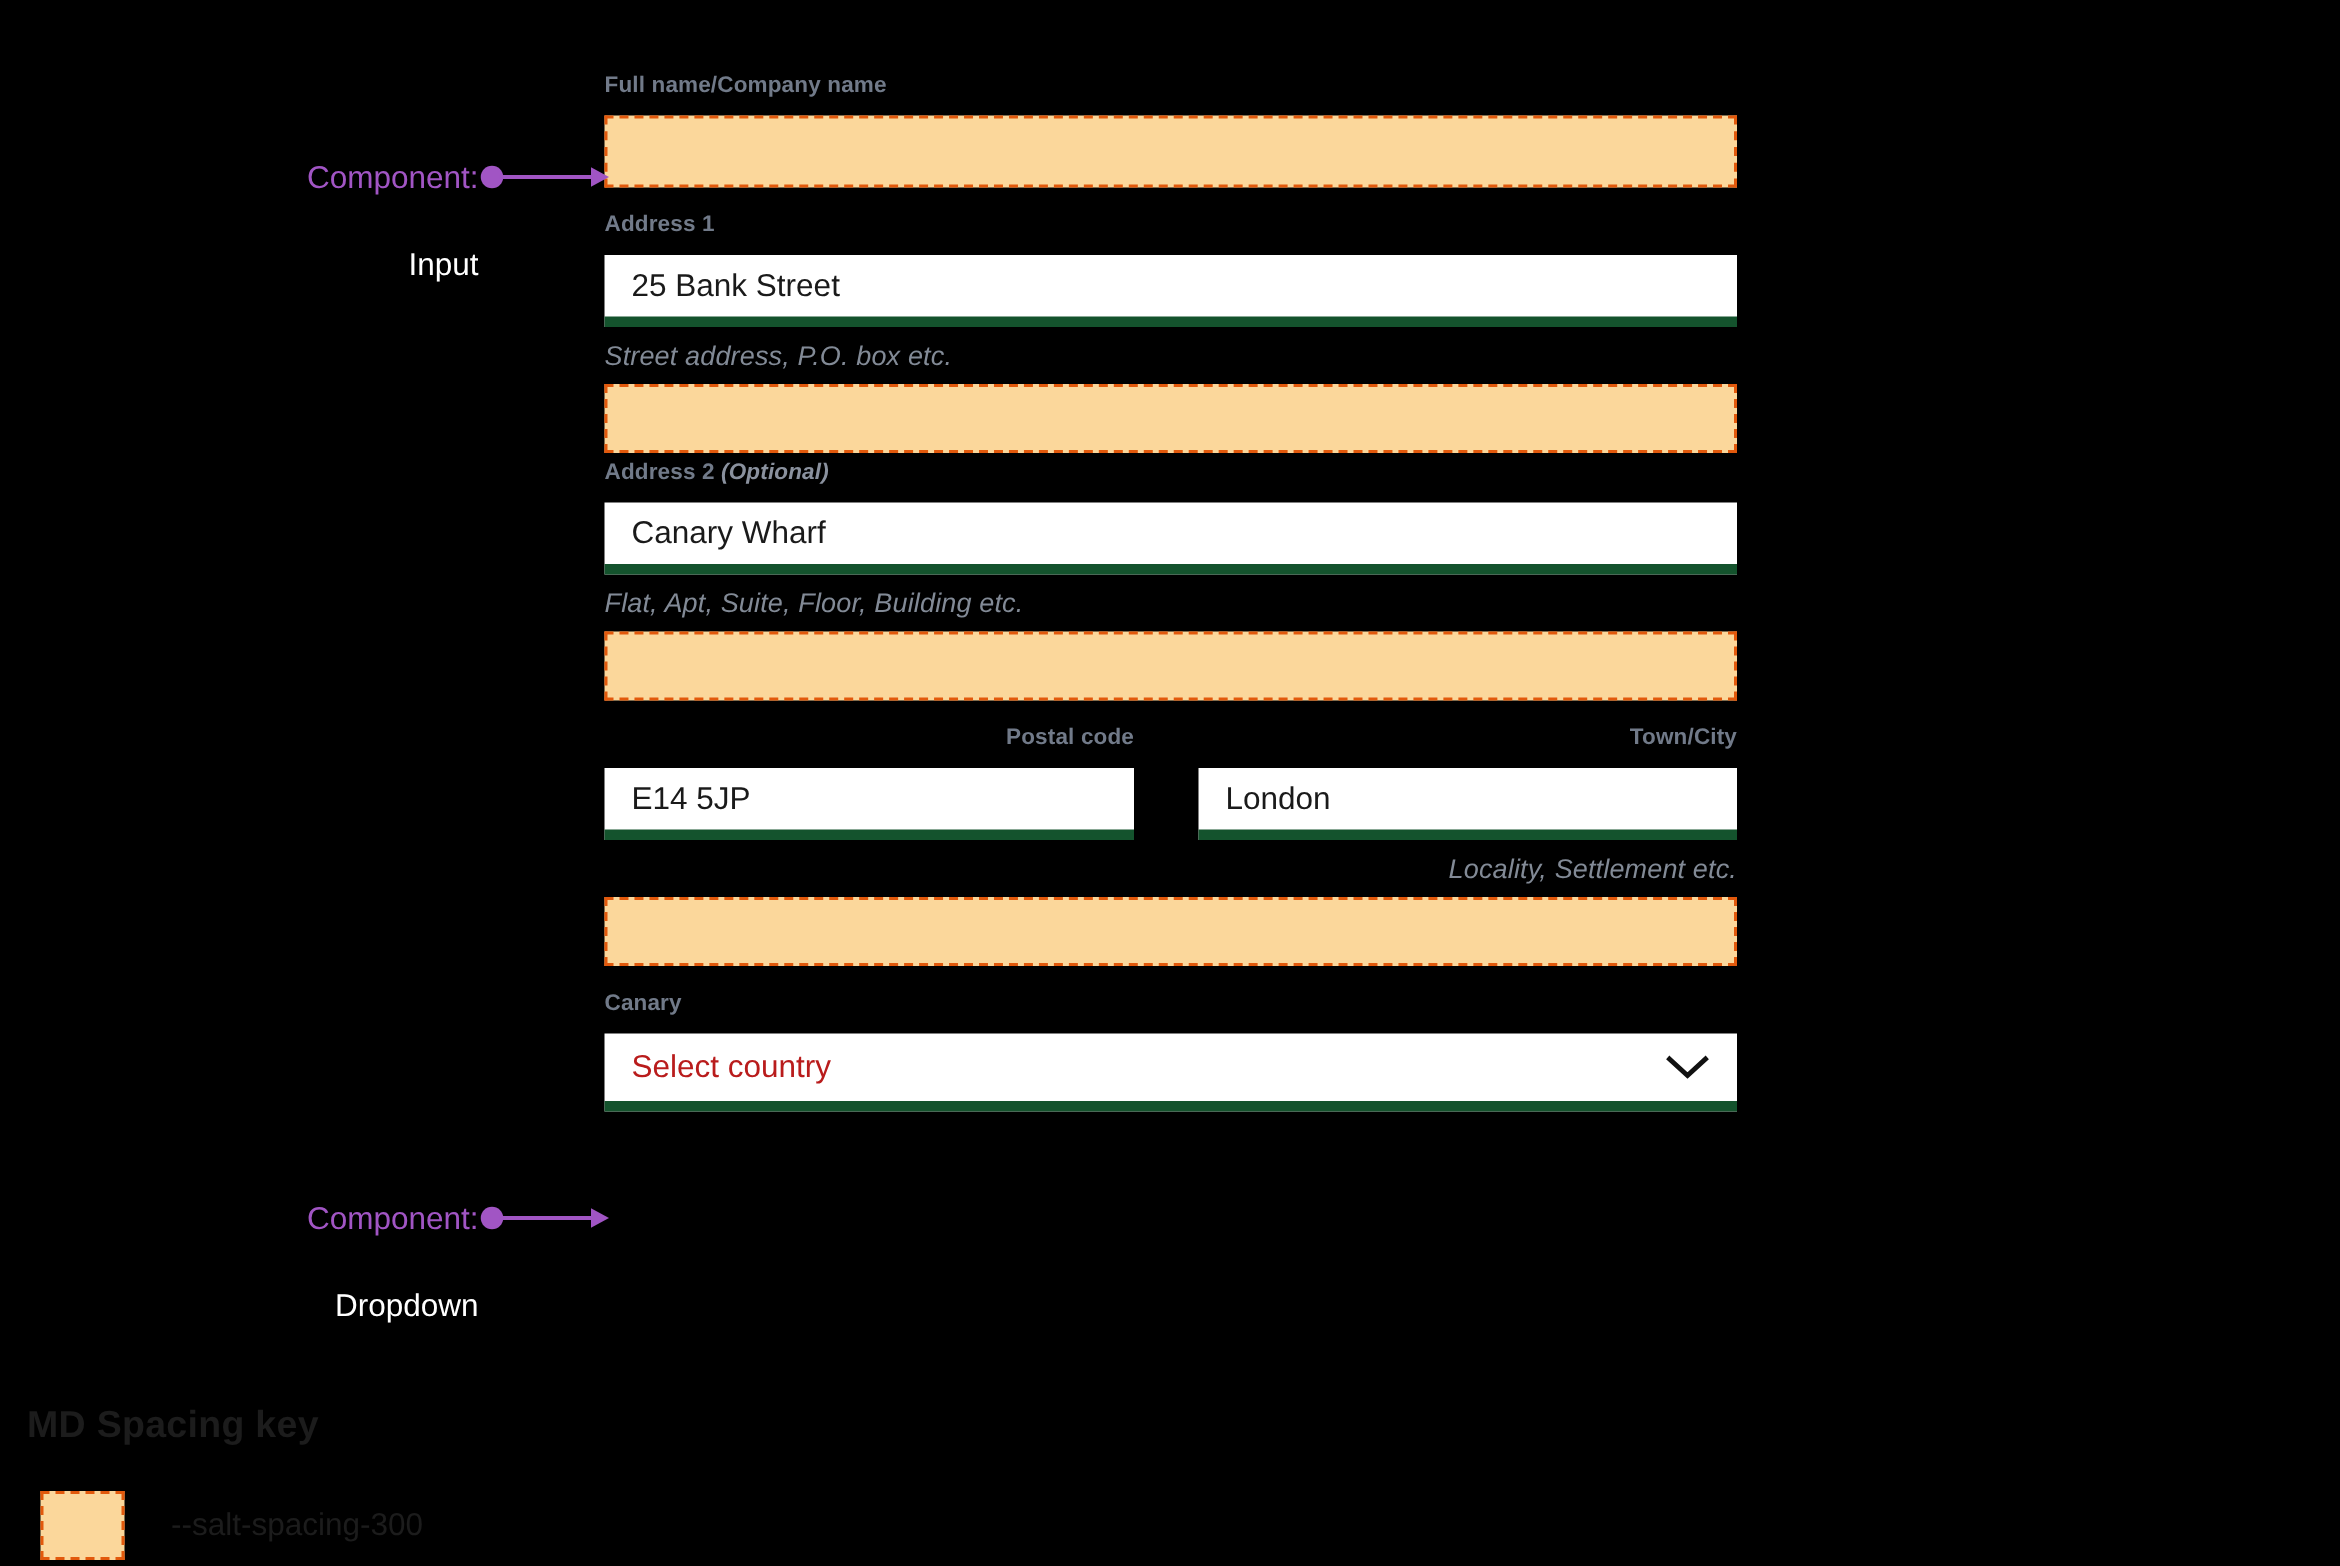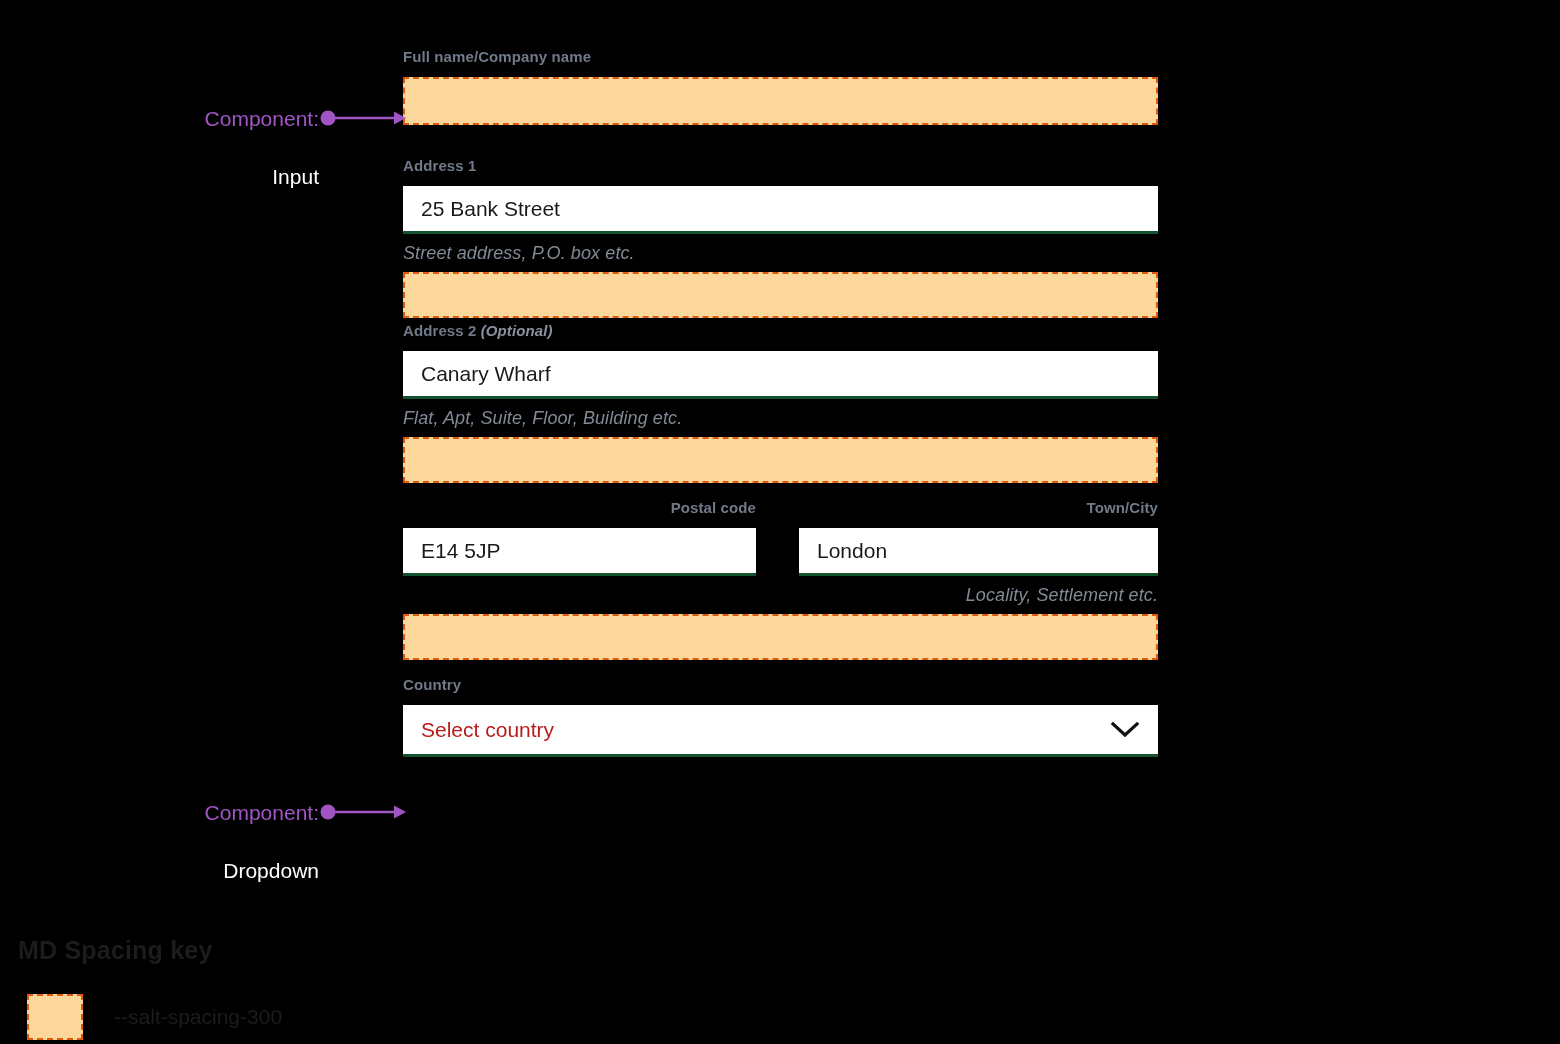--- a/index.html
+++ b/index.html
@@ -46,21 +46,21 @@
     font-style: italic;
     color: #828A96;
     line-height: 26px;
     margin-bottom: 6px;
     letter-spacing: 0.1px;
   }
 
   .input-box {
     background: #FFFFFF;
     border: none;
-    border-bottom: 3px solid #14532d;
+    border-bottom: 7px solid #14532d;
     height: 48px;
     display: flex;
     align-items: center;
     padding: 0 18px;
     width: 100%;
   }
   .input-box.no-underline { border-bottom: none; height: 51px; }
 
   .input-value {
     font-size: 21px;
@@ -155,21 +155,21 @@
 
   <div class="form-col">
 
     <div>
       <div class="field-label">
         <span>Full name/Company name</span>
       </div>
       <div class="spacer-block tall"></div>
     </div>
 
-    <div style="margin-top:28px">
+    <div style="margin-top:12px">
       <div class="field-label">
         <span>Address 1</span>
       </div>
       <div class="input-box">
         <span class="input-value">25 Bank Street</span>
       </div>
       <div class="helper-text" style="margin-top:6px">Street address, P.O. box etc.</div>
       <div class="spacer-block"></div>
     </div>
 
@@ -199,21 +199,21 @@
         </div>
       </div>
       <div class="row-gap-wrap">
         <div class="col-postal"></div>
         <div class="col-town helper-text" style="margin-top:6px">Locality, Settlement etc.</div>
       </div>
       <div class="spacer-block"></div>
     </div>
 
     <div style="margin-top:12px">
-      <div class="field-label">Country</div>
+      <div class="field-label">Canary</div>
       <div class="input-box" style="height:52px">
         <span class="input-value placeholder">Select country</span>
         <span class="chevron-wrap">
           <svg width="30" height="18" viewBox="0 0 30 18" fill="none" aria-hidden="true">
             <path d="M3 3 L15 14 L27 3" stroke="#111111" stroke-width="3.2" fill="none" stroke-linecap="square"></path>
           </svg>
         </span>
       </div>
     </div>
 

